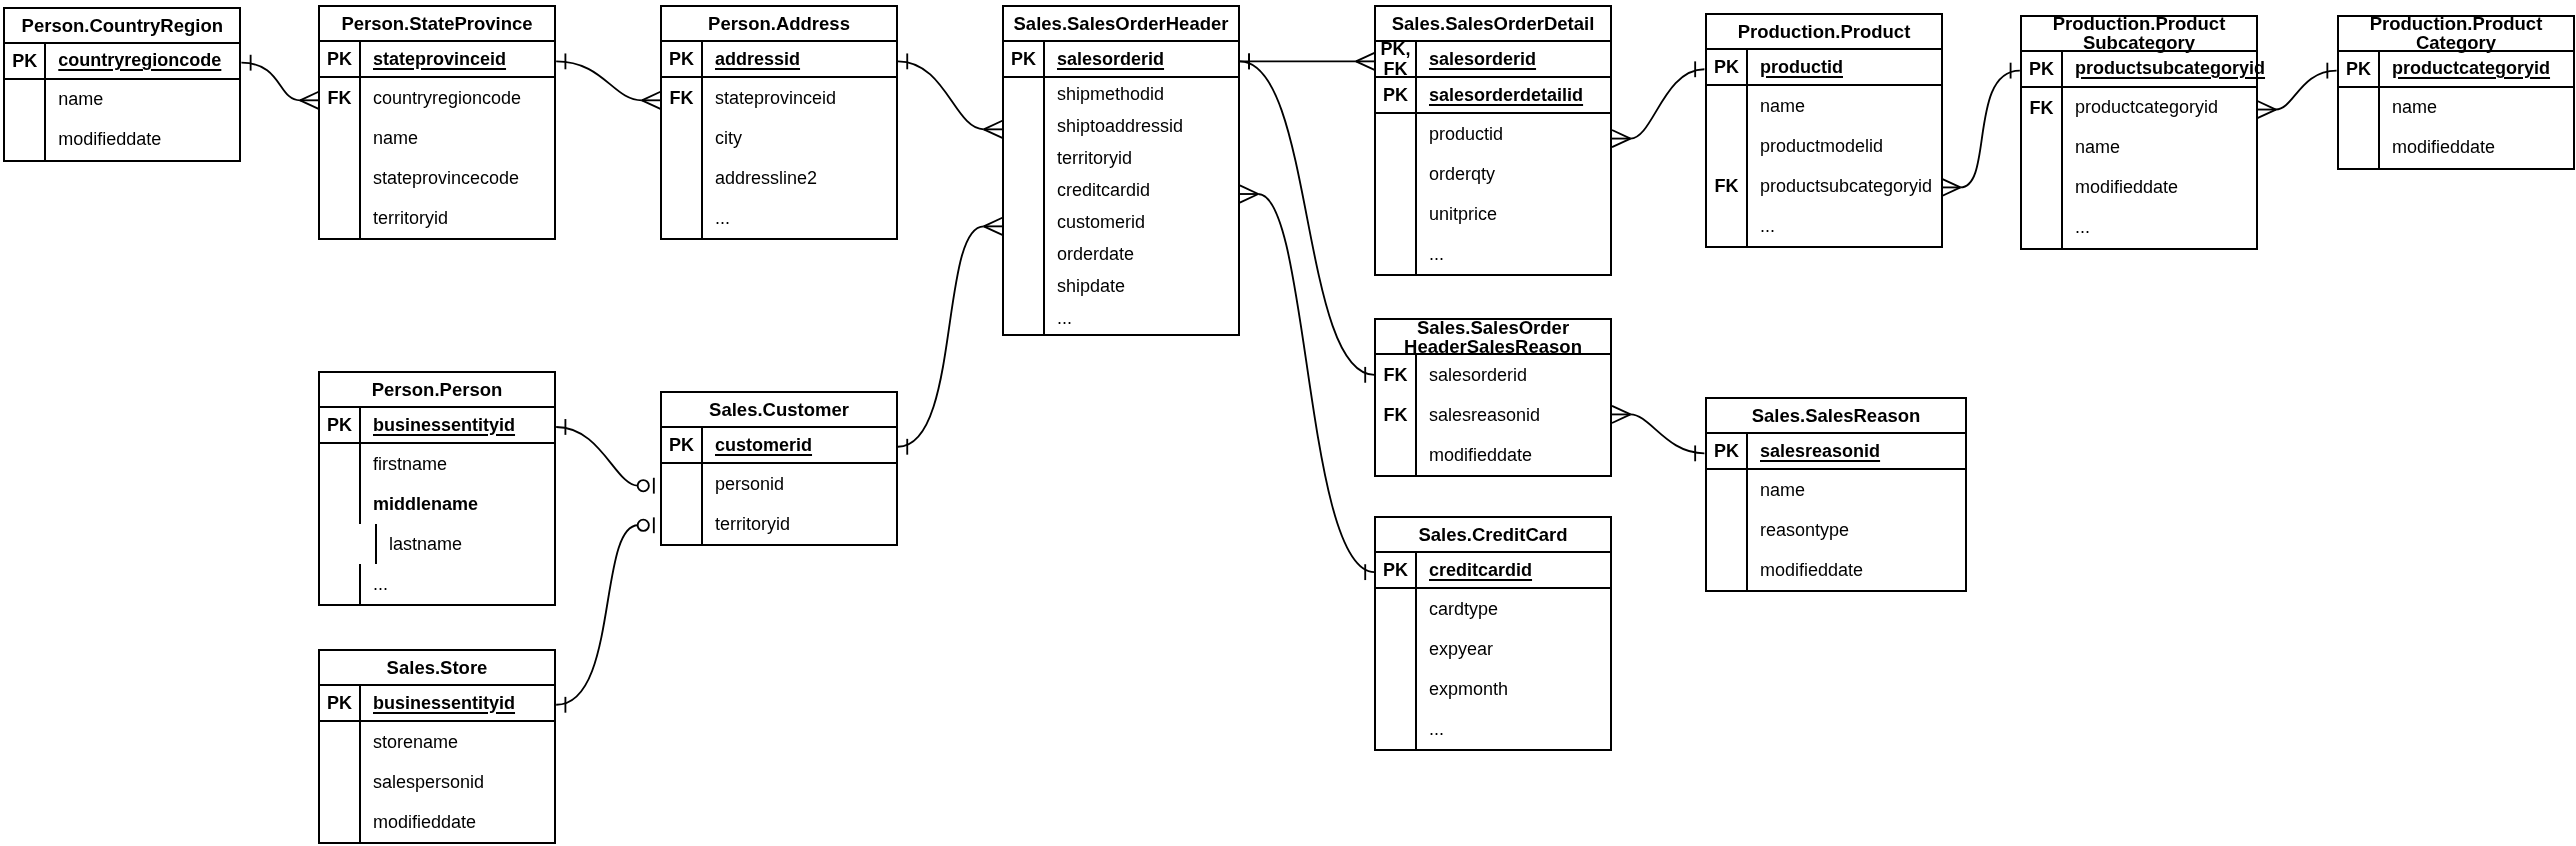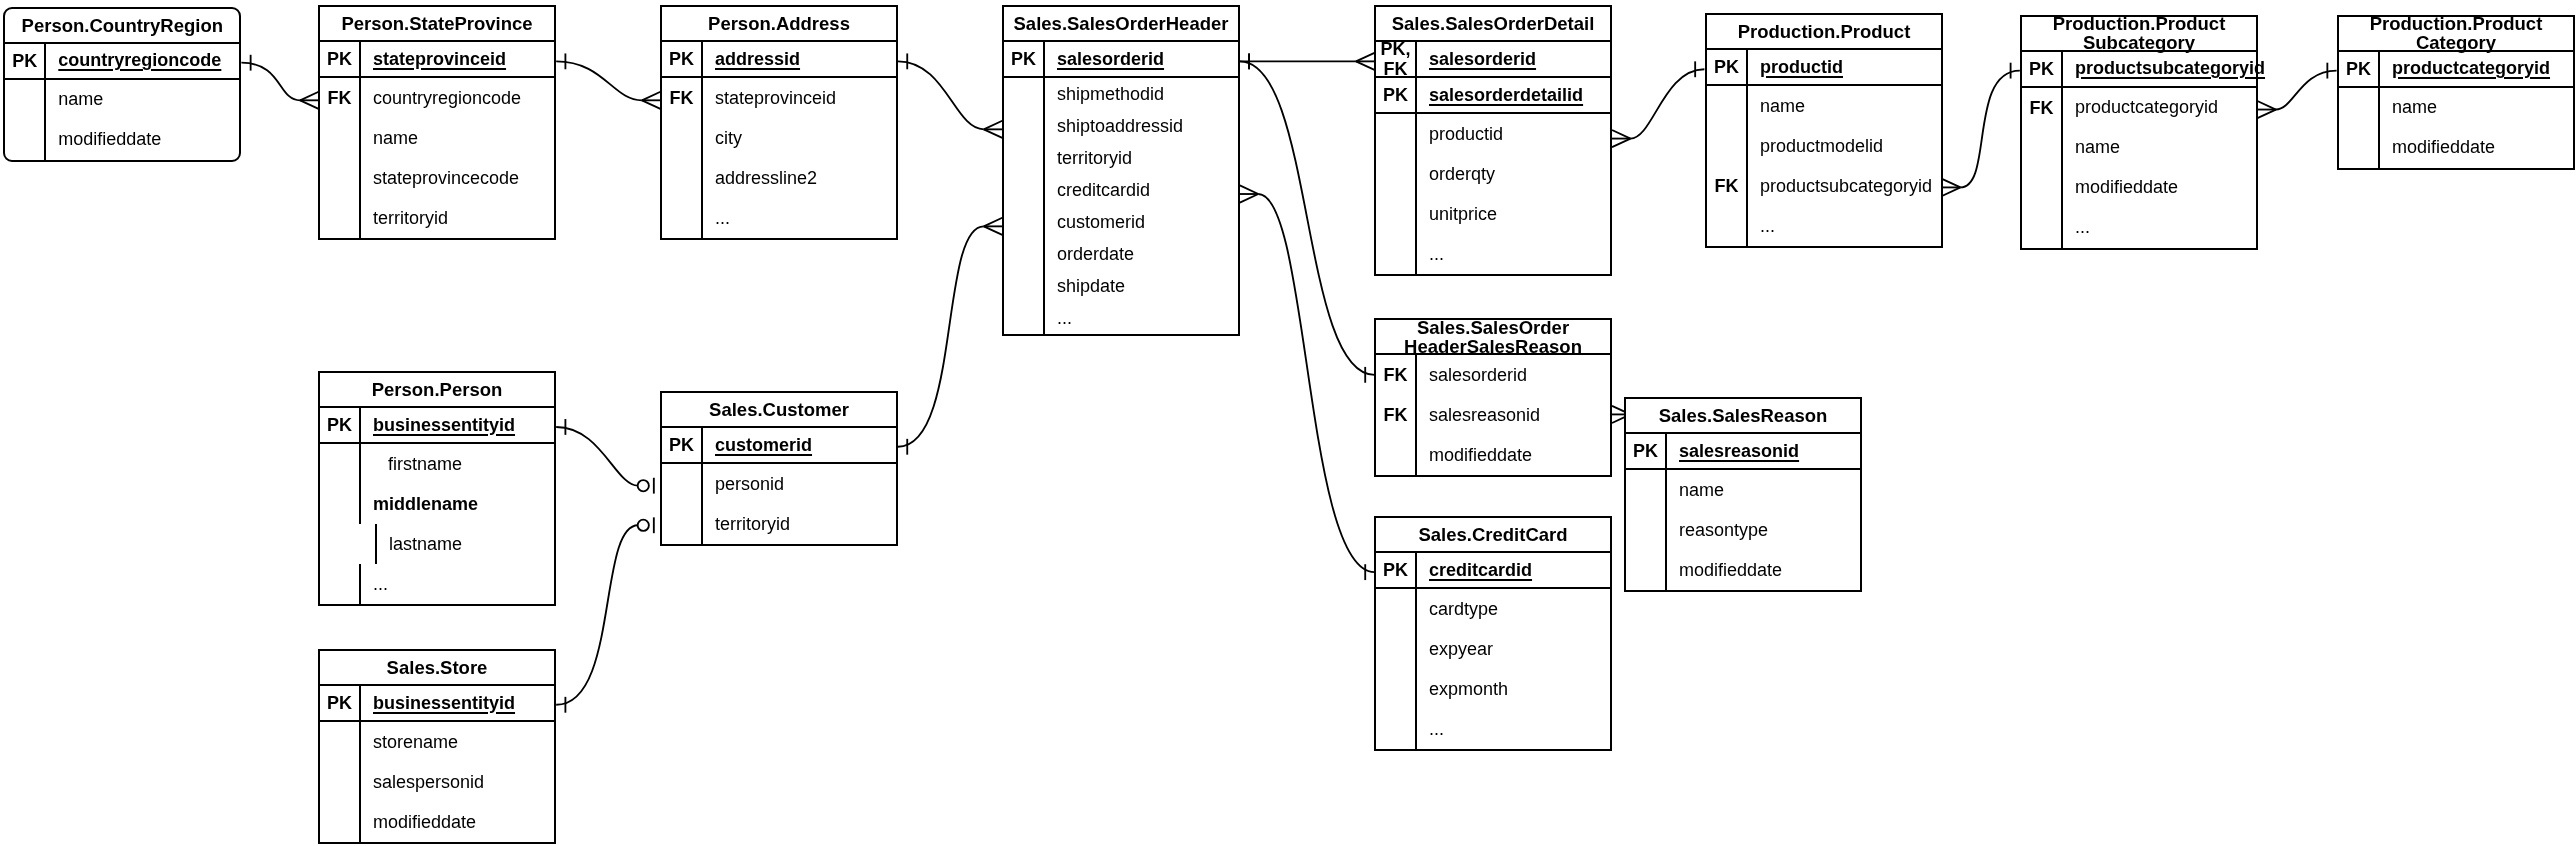--- a/index.html
+++ b/index.html
@@ -79,21 +79,21 @@
       <path d="M856,1056 L856,1080" fill="none" stroke="#000000" stroke-width="2.8"></path>
       <path d="M990,784 L990,808" fill="none" stroke="#000000" stroke-width="2.8"></path>
       <circle cx="974" cy="796" r="8.5" fill="#ffffff" stroke="#000000" stroke-width="2.8"></circle>
       <path d="M842,1068 C937,1068 905,796 966,796" fill="none" stroke="#000000" stroke-width="2.8"></path>
       <path d="M2470,628 L2442,615" fill="none" stroke="#000000" stroke-width="2.8"></path>
       <path d="M2470,628 L2442,628" fill="none" stroke="#000000" stroke-width="2.8"></path>
       <path d="M2470,628 L2442,641" fill="none" stroke="#000000" stroke-width="2.8"></path>
       <path d="M2568,675 L2568,699" fill="none" stroke="#000000" stroke-width="2.8"></path>
       <path d="M2470,628 C2500,628 2524,687 2582,687" fill="none" stroke="#000000" stroke-width="2.8"></path>
     </svg>
-<div class="entity" style="left: 3.3px; top: 6.6px; width: 238px; border-radius: 9px;">
+<div class="entity" style="left: 3.3px; top: 6.6px; width: 238px;">
       <div class="entity-title" style="height: 35px;">
         <div>Person.CountryRegion</div>
       </div>
       <div class="entity-row keysec" style="height: 36px;">
         <div class="key-cell">
           <div>PK</div>
         </div>
         <div class="field-cell pk">countryregioncode</div>
       </div>
       <div class="entity-row" style="height: 40px;">
@@ -322,21 +322,21 @@
     <div class="entity" style="left: 318px; top: 371px; width: 238px;">
       <div class="entity-title" style="height: 35px;">
         <div>Person.Person</div>
       </div>
       <div class="entity-row keysec" style="height: 36px;">
         <div class="key-cell">
           <div>PK</div>
         </div>
         <div class="field-cell pk">businessentityid</div>
       </div>
-      <div class="entity-row" style="height: 40px; gap: 15px;">
+      <div class="entity-row" style="height: 40px;">
         <div class="key-cell"></div>
         <div class="field-cell">firstname</div>
       </div>
       <div class="entity-row" style="height: 40px; font-weight: bold;">
         <div class="key-cell"></div>
         <div class="field-cell">middlename</div>
       </div>
       <div class="entity-row" style="height: 40px; padding-left: 16px;">
         <div class="key-cell"></div>
         <div class="field-cell">lastname</div>
@@ -403,21 +403,21 @@
         <div class="key-cell">
           <div>FK</div>
         </div>
         <div class="field-cell">salesreasonid</div>
       </div>
       <div class="entity-row" style="height: 40px;">
         <div class="key-cell"></div>
         <div class="field-cell">modifieddate</div>
       </div>
     </div>
-    <div class="entity" style="left: 1624px; top: 397px; width: 238px;">
+    <div class="entity" style="left: 1705px; top: 397px; width: 262px;">
       <div class="entity-title" style="height: 35px;">
         <div>Sales.SalesReason</div>
       </div>
       <div class="entity-row keysec" style="height: 36px;">
         <div class="key-cell">
           <div>PK</div>
         </div>
         <div class="field-cell pk">salesreasonid</div>
       </div>
       <div class="entity-row" style="height: 40px;">

